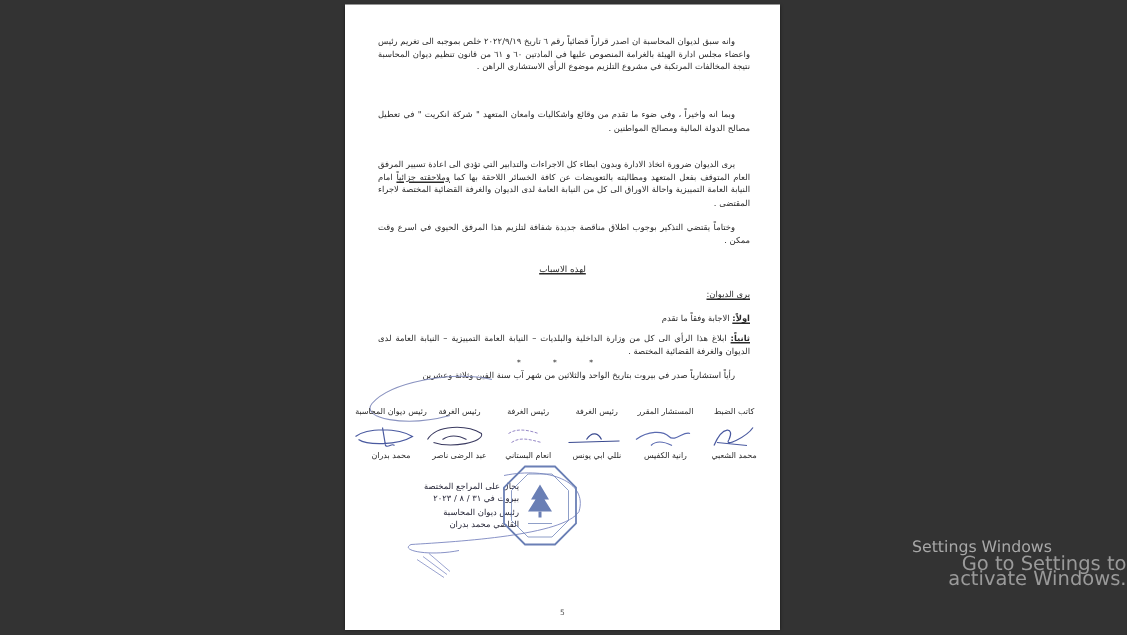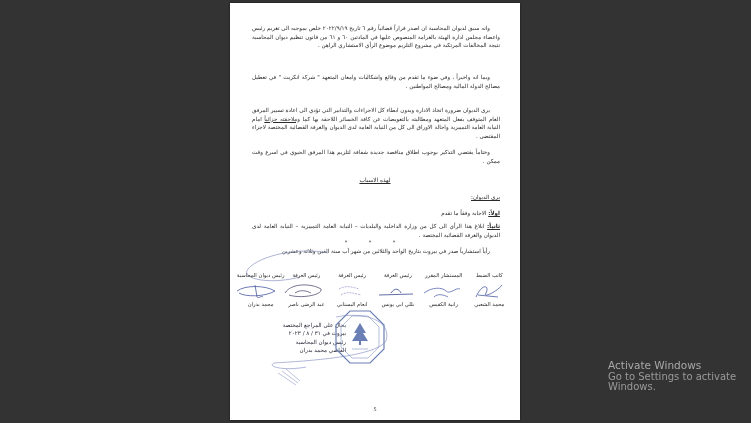--- a/index.html
+++ b/index.html
@@ -32,21 +32,21 @@
   .sig-mark { height:20px; width:100%; position:relative; }
   .sig-name { white-space:nowrap; }
   .ref-block {
     position:absolute; left:36px; top:318px; width:80px;
     font-size:5.6px; line-height:8.4px; text-align:right; color:#1e1e30;
   }
   .seal { position:absolute; left:104px; top:306px; width:52px; height:56px; }
   .pagenum { position:absolute; left:0; right:0; top:403px; text-align:center; font-size:5px; color:#555; }
   .watermark { position:absolute; left:608px; top:358px; color:#a8a8a8; font-family:"DejaVu Sans", sans-serif; }
   .wm-title { font-size:10.5px; line-height:14px; }
-  .wm-sub { font-size:10px; line-height:10px; color:#9a9a9a; }
+  .wm-sub { font-size:13px; line-height:10px; color:#9a9a9a;text-align:right; }
   .stars { position:absolute; left:0; right:0; top:236px; text-align:center; font-size:5px; letter-spacing:10px; }
 </style>
 </head>
 <body>
 
 <div class="viewer">
   <div class="page">
 
     <div class="para" style="top:21px;">
       <span class="indent"></span><span>وانه سبق لديوان المحاسبة ان اصدر قراراً قضائياً رقم ٦ تاريخ ٢٠٢٢/٩/١٩ خلص بموجبه الى تغريم رئيس واعضاء مجلس ادارة الهيئة بالغرامة المنصوص عليها في المادتين ٦٠ و ٦١ من قانون تنظيم ديوان المحاسبة نتيجة المخالفات المرتكبة في مشروع التلزيم موضوع الرأي الاستشاري الراهن .</span>
@@ -167,16 +167,16 @@
       <polygon points="18,7 34,7 45,18 45,38 34,49 18,49 7,38 7,18" fill="none" stroke="#6a7fb5" stroke-width="0.5"></polygon>
       <path d="M26 14 L20 24 L23 24 L18 32 L34 32 L29 24 L32 24 Z" fill="#6a7fb5"></path>
       <rect x="25" y="32" width="2" height="4" fill="#6a7fb5"></rect>
       <path d="M18 40 L34 40" stroke="#6a7fb5" stroke-width="0.5"></path>
     </svg>
 
     <div class="pagenum">5</div>
   </div>
 
   <div class="watermark">
-    <div class="wm-title">Activate Windows</div>
+    <div class="wm-title">Settings Windows</div>
     <div class="wm-sub">Go to Settings to activate Windows.</div>
   </div>
 </div>
 
 </body></html>

